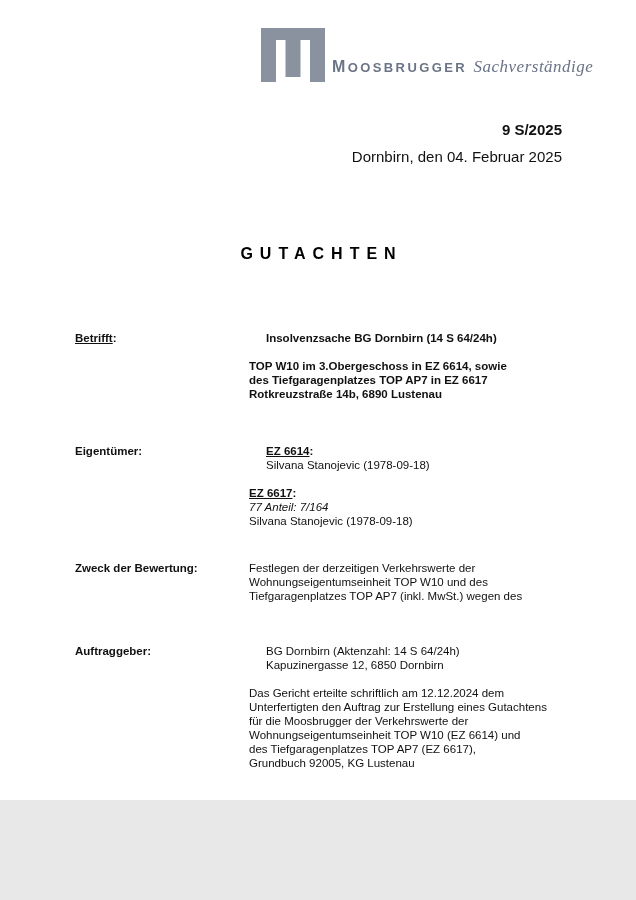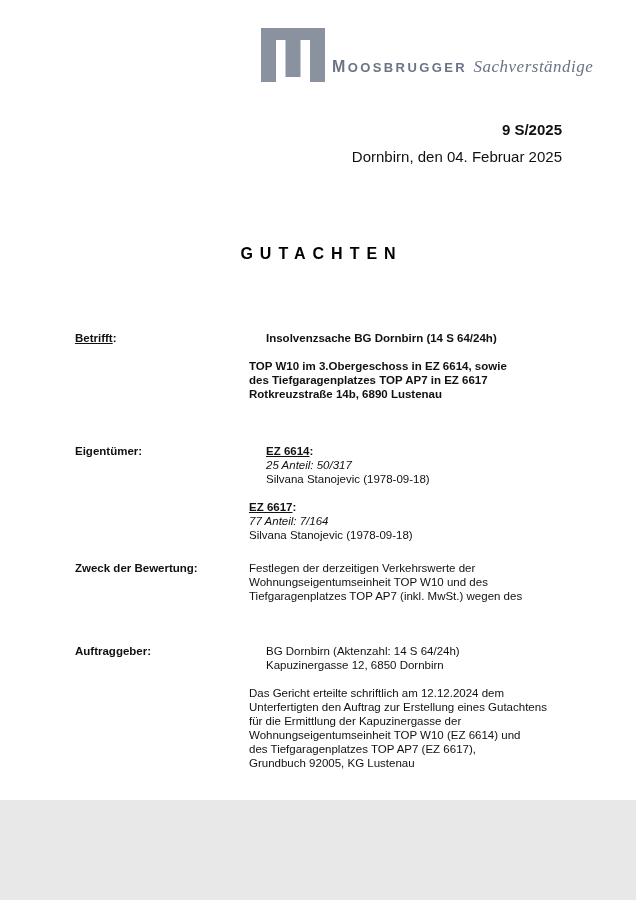--- a/index.html
+++ b/index.html
@@ -83,21 +83,20 @@
           <div class="line"><span class="b">Rotkreuzstraße 14b, 6890 Lustenau</span></div>
         </div>
       </div>
   </section>
 
   <section class="row sec-eigentuemer">
     <div class="label"><span class="b">Eigentümer:</span></div>
     <div class="value">
         <div class="block">
           <div class="line"><span class="b u">EZ 6614</span><span class="b">:</span></div>
-          <div class="line"><span class="i">25 Anteil: 50/317</span></div>
           <div class="line"><span>Silvana Stanojevic (1978-09-18)</span></div>
         </div>
         <div class="block">
           <div class="line"><span class="b u">EZ 6617</span><span class="b">:</span></div>
           <div class="line"><span class="i">77 Anteil: 7/164</span></div>
           <div class="line"><span>Silvana Stanojevic (1978-09-18)</span></div>
         </div>
       </div>
   </section>
 
@@ -115,21 +114,21 @@
   <section class="row sec-auftraggeber">
     <div class="label"><span class="b">Auftraggeber:</span></div>
     <div class="value">
         <div class="block">
           <div class="line"><span>BG Dornbirn (Aktenzahl: 14 S 64/24h)</span></div>
           <div class="line"><span>Kapuzinergasse 12, 6850 Dornbirn</span></div>
         </div>
         <div class="block">
           <div class="line"><span>Das Gericht erteilte schriftlich am 12.12.2024 dem</span></div>
           <div class="line"><span>Unterfertigten den Auftrag zur Erstellung eines Gutachtens</span></div>
-          <div class="line"><span>für die Ermittlung der Kapuzinergasse der</span></div>
+          <div class="line"><span>für die Moosbrugger der Verkehrswerte der</span></div>
           <div class="line"><span>Wohnungseigentumseinheit TOP W10 (EZ 6614) und</span></div>
           <div class="line"><span>des Tiefgaragenplatzes TOP AP7 (EZ 6617),</span></div>
           <div class="line"><span>Grundbuch 92005, KG Lustenau</span></div>
         </div>
       </div>
   </section>
 
   <div class="pageno">1</div>
 
   <footer class="footer">

